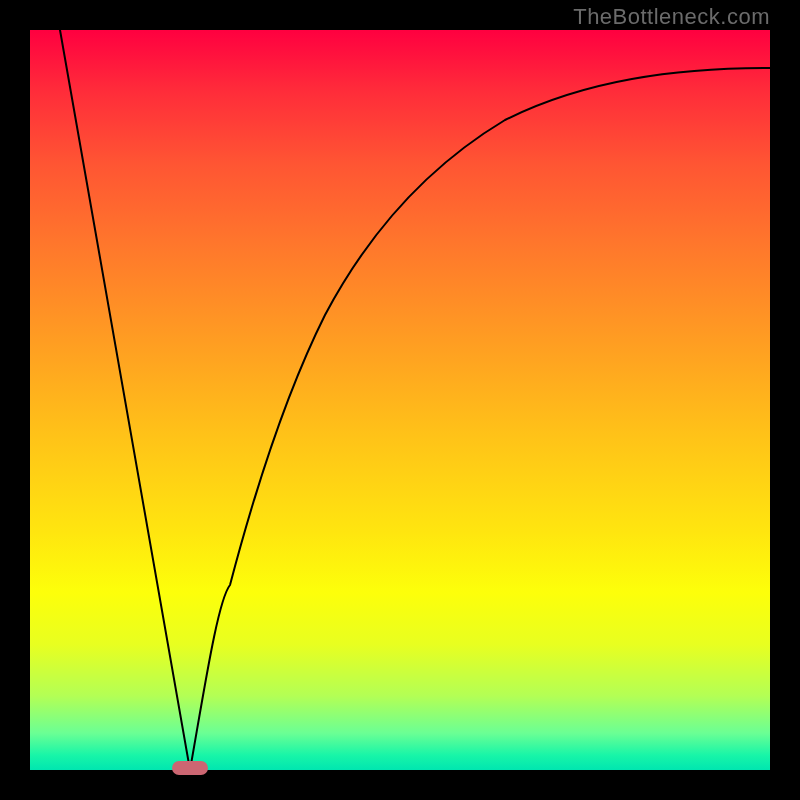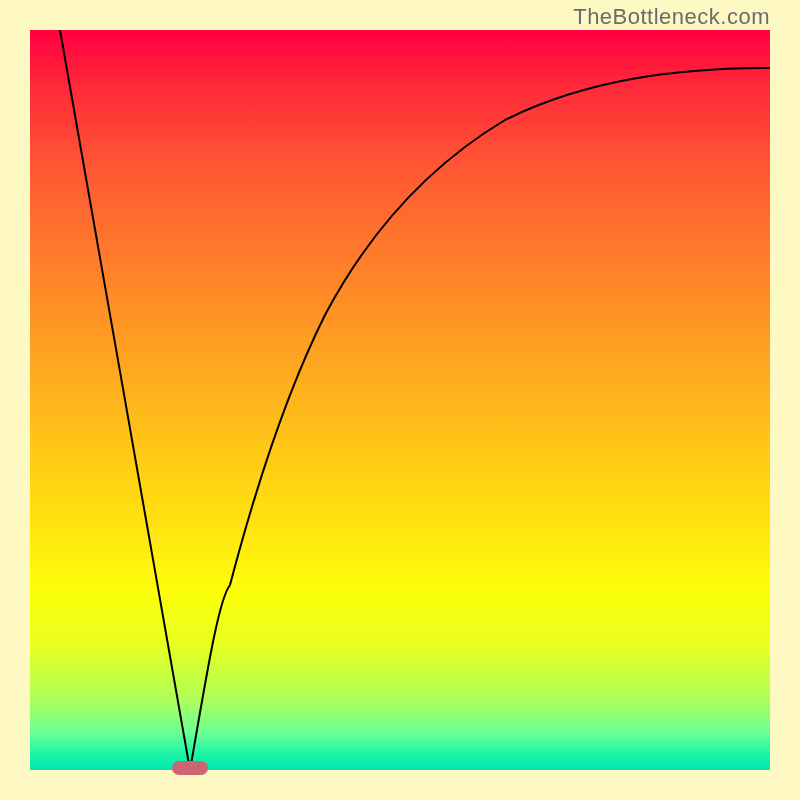--- a/index.html
+++ b/index.html
@@ -5,21 +5,21 @@
   html, body {
     margin: 0;
     padding: 0;
     width: 800px;
     height: 800px;
     overflow: hidden;
   }
   .frame {
     width: 800px;
     height: 800px;
-    background: #fef9c3;
+    background: #000000;
     position: relative;
   }
   .plot-area {
     position: absolute;
     left: 30px;
     top: 30px;
     width: 740px;
     height: 740px;
     background: linear-gradient(to bottom,
       #ff0040 0%,

